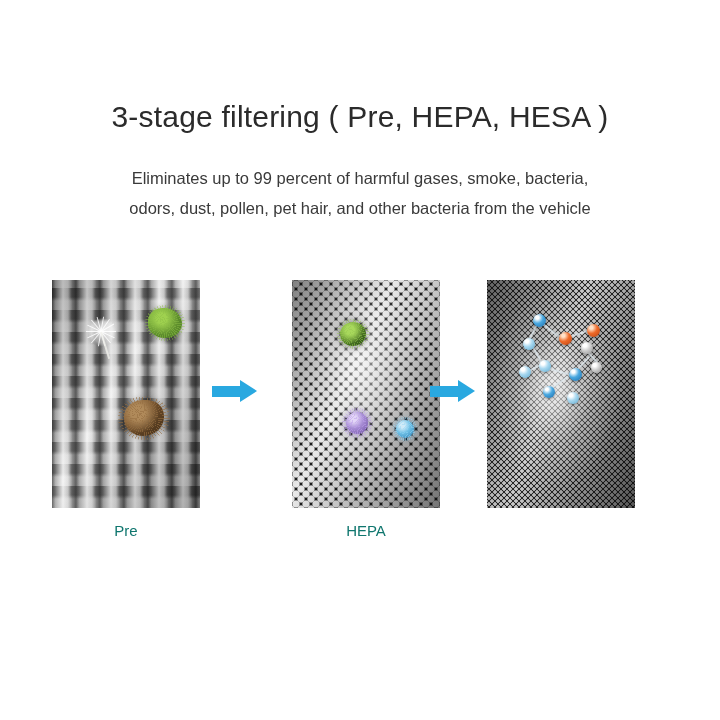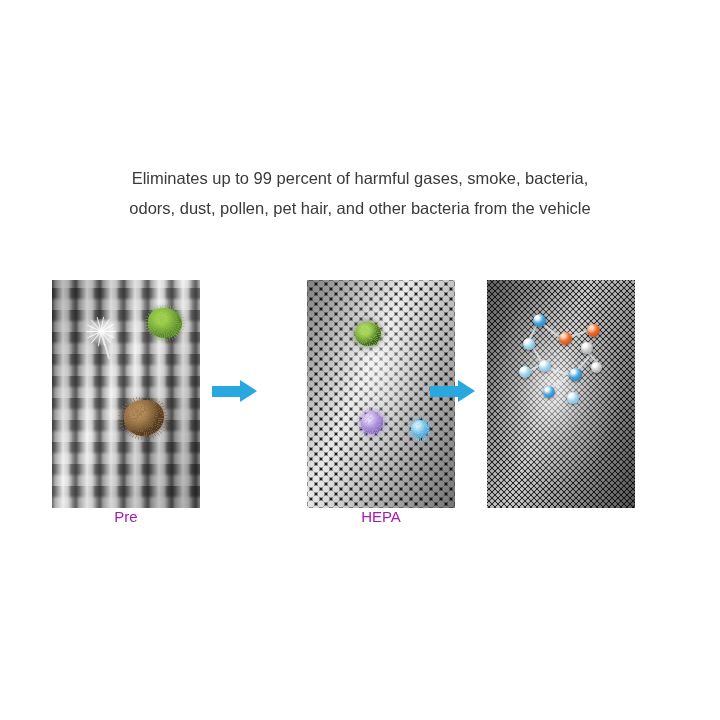--- a/index.html
+++ b/index.html
@@ -51,35 +51,36 @@
     width: 720px;
     height: 270px;
   }
 
   .stage {
     position: absolute;
     top: 0;
     width: 148px;
   }
   .stage-1 { left: 52px; }
-  .stage-2 { left: 286px; padding-left: 21px; }
+  .stage-2 { left: 271px; padding-left: 21px; }
   .stage-3 { left: 487px; }
 
   .panel {
     position: relative;
     width: 148px;
     height: 228px;
     overflow: hidden;
     background: #6e6e6e;
   }
 
   .stage-label {
+    margin-top: 14px;
     text-align: center;
     font-size: 15px;
-    color: #a21caf;
+    color: #0f766e;
   }
 
   
   .pre-bg {
     position: absolute;
     inset: 0;
     background:
       repeating-linear-gradient(
         90deg,
         #3f3f3f 0px,
@@ -331,20 +332,21 @@
     border-top: 11px solid transparent;
     border-bottom: 11px solid transparent;
     border-left: 17px solid #29a8e0;
   }
 </style>
 </head>
 <body>
 
 <div class="page">
 
+  <h1 class="heading">3-stage filtering ( Pre, HEPA, HESA )</h1>
 
   <div class="subtitle">
     <span class="line">Eliminates up to 99 percent of harmful gases, smoke, bacteria,</span>
     <span class="line">odors, dust, pollen, pet hair, and other bacteria from the vehicle</span>
   </div>
 
   <div class="stages">
 
     <div class="stage stage-1">
       <div class="panel">

